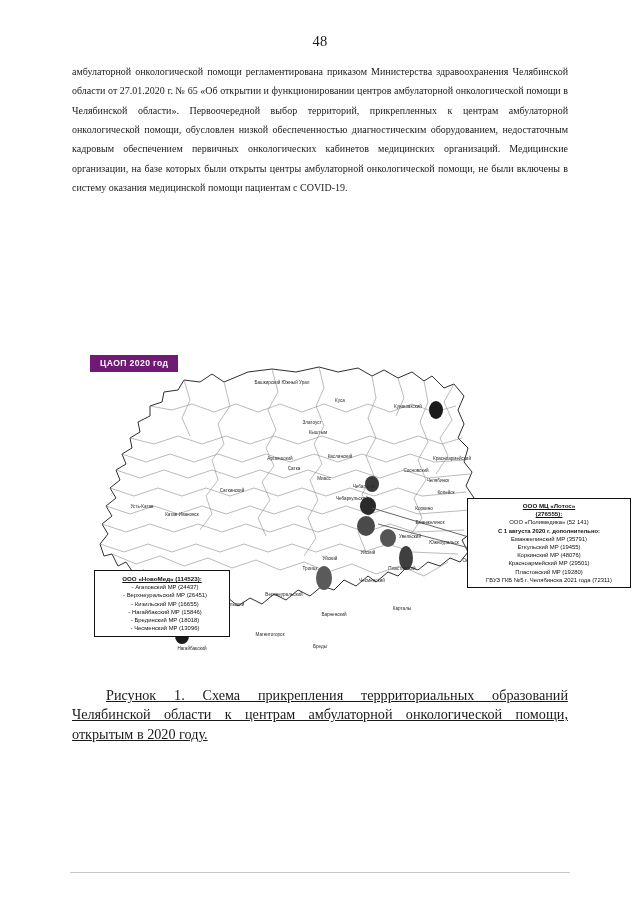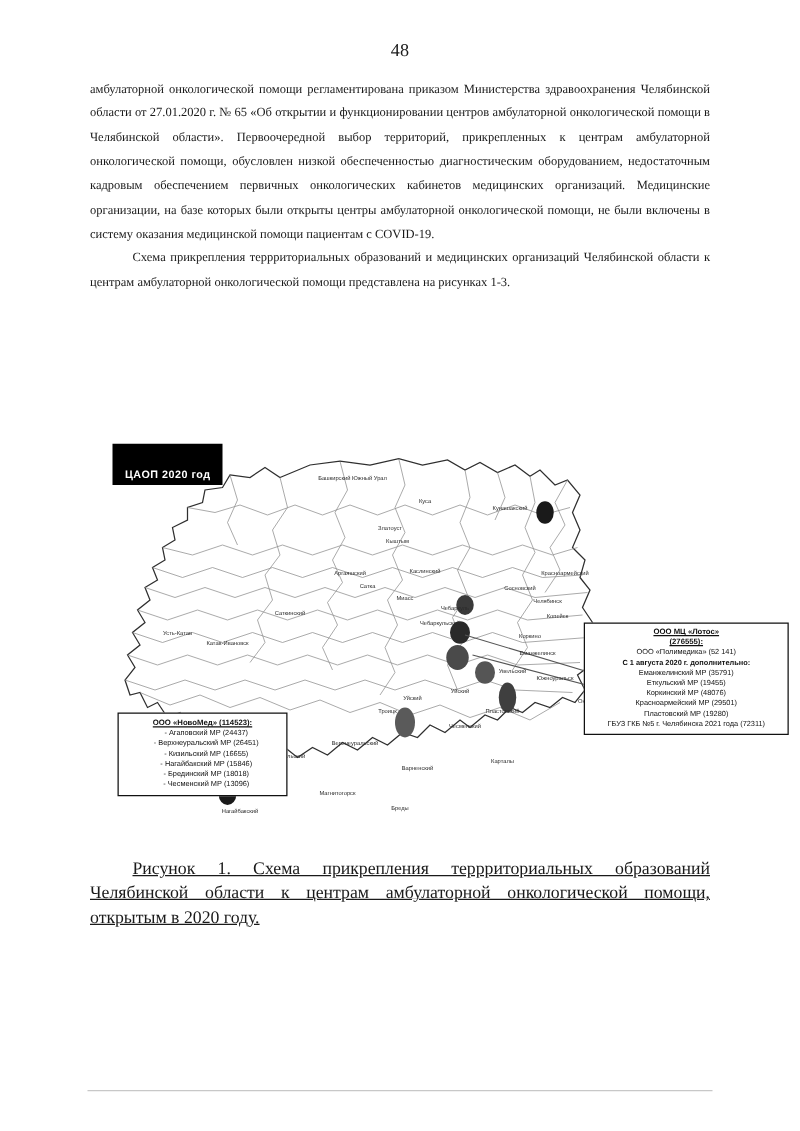--- a/index.html
+++ b/index.html
@@ -52,27 +52,27 @@
     position: absolute;
     left: 72px;
     top: 348px;
     width: 500px;
     height: 320px;
   }
   .map-title-badge {
     position: absolute;
     left: 18px;
     top: 7px;
-    background: #000000;
+    background: #701a75;
     color: #fff;
     font-family: "Liberation Sans", sans-serif;
     font-weight: bold;
     font-size: 8.6px;
     letter-spacing: .4px;
-    padding: 20px 10px 4px 10px;
+    padding: 4px 10px 4px 10px;
     white-space: nowrap;
     line-height: 1;
   }
   svg.map {
     position: absolute;
     left: 0; top: 0;
   }
   .info-box {
     position: absolute;
     background: #fff;
@@ -142,21 +142,20 @@
 </style>
 </head>
 <body>
 
 <div class="page">
 
   <div class="page-number">48</div>
 
   <div class="body-text">
     <p>амбулаторной онкологической помощи регламентирована приказом Министерства здравоохранения Челябинской области от 27.01.2020 г. № 65 «Об открытии и функционировании центров амбулаторной онкологической помощи в Челябинской области». Первоочередной выбор территорий, прикрепленных к центрам амбулаторной онкологической помощи, обусловлен низкой обеспеченностью диагностическим оборудованием, недостаточным кадровым обеспечением первичных онкологических кабинетов медицинских организаций. Медицинские организации, на базе которых были открыты центры амбулаторной онкологической помощи, не были включены в систему оказания медицинской помощи пациентам с COVID-19.</p>
-    <p class="ind">Схема прикрепления террриториальных образований и медицинских организаций Челябинской области к центрам амбулаторной онкологической помощи представлена на рисунках 1-3.</p>
   </div>
 
   <div class="figure-wrap">
 
     <div class="map-title-badge">ЦАОП 2020 год</div>
 
     <svg class="map" width="500" height="320" viewBox="0 0 500 320">
       <g fill="#ffffff" stroke="#3a3a3a" stroke-width="0.9">
         <path d="M152 34 L176 24 L200 21 L224 24 L247 19 L266 24 L286 20 L300 28 L312 22 L326 30 L340 24
                  L352 33 L360 28 L372 40 L382 36 L392 48 L386 62 L392 76 L386 90 L396 100 L392 114

